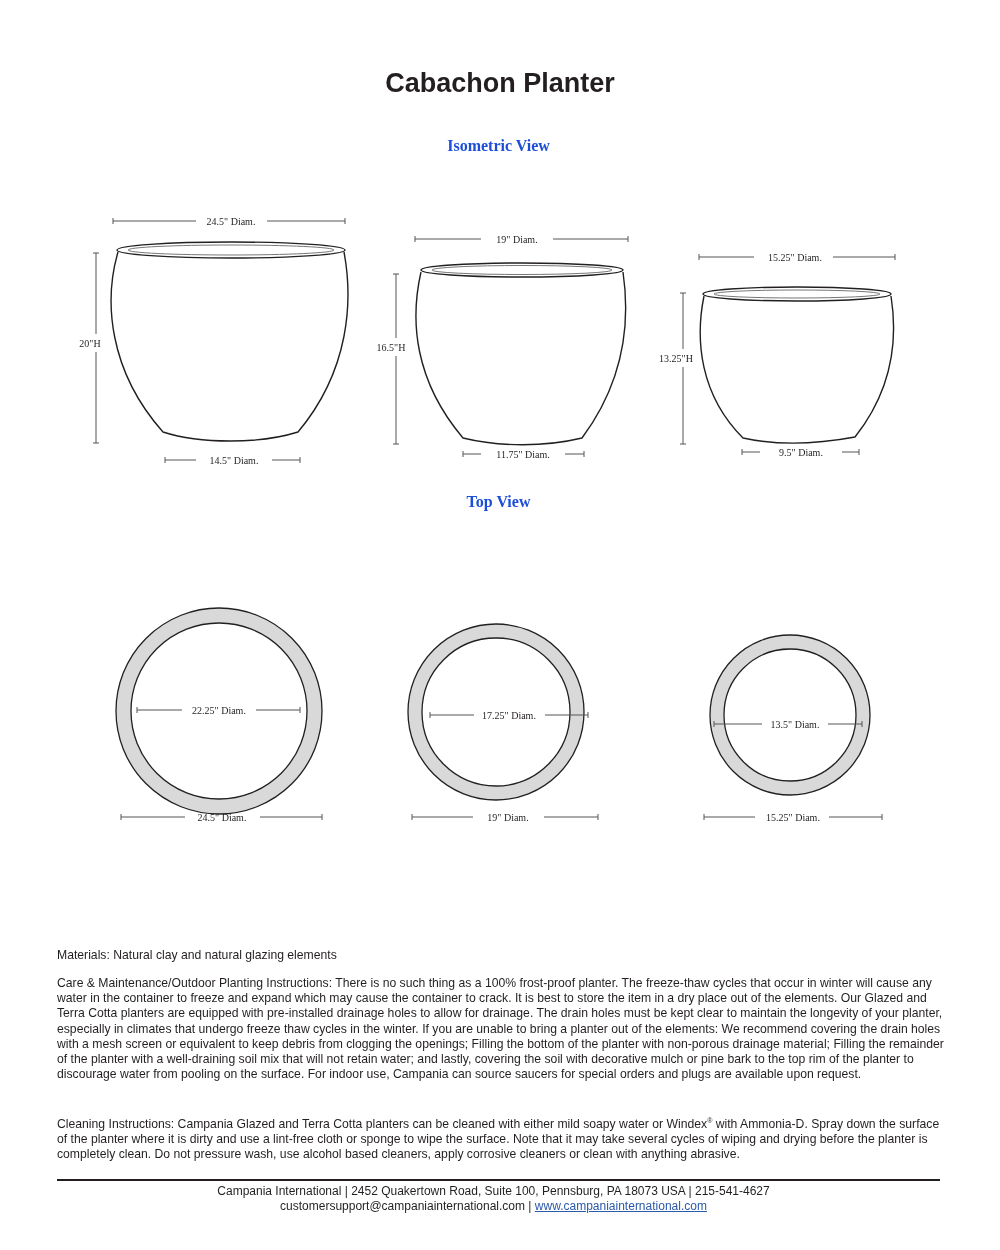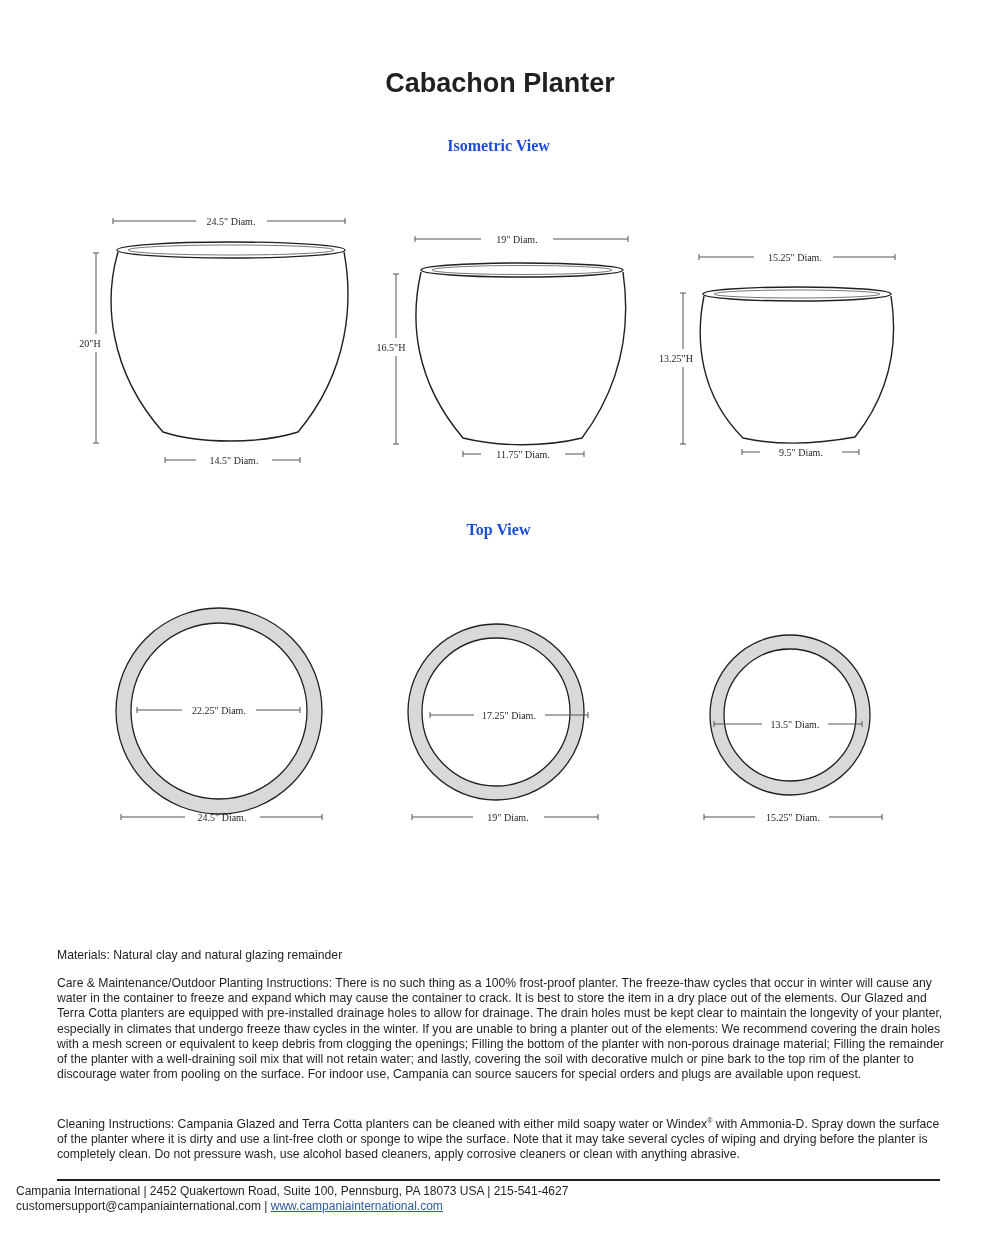--- a/index.html
+++ b/index.html
@@ -18,21 +18,21 @@
     }
     .text-block {
       position: absolute; left: 57px; width: 890px;
       font-family: "Liberation Sans", sans-serif; font-size: 12.2px; line-height: 15.2px; color: #231f20;
     }
     .text-block b { font-weight: normal; }
     .footer-rule {
       position: absolute; left: 57px; width: 883px; top: 1179px; height: 2px; background: #231f20;
     }
     .footer {
-      position: absolute; left: 16px; width: 971px; text-align: left;
+      position: absolute; left: 8px; width: 971px; text-align: center;
       font-family: "Liberation Sans", sans-serif; font-size: 12px; color: #231f20; line-height: 15px;
     }
     .footer a { color: #2a5aa8; text-decoration: underline; }
     sup { font-size: 7px; }
   </style>
 </head>
 <body>
 
 <div class="title">Cabachon Planter</div>
 
@@ -115,21 +115,21 @@
     <text class="dim-label" x="517" y="243" text-anchor="middle">19" Diam.</text>
     <text class="dim-label" x="391" y="351" text-anchor="middle">16.5"H</text>
     <text class="dim-label" x="523" y="458" text-anchor="middle">11.75" Diam.</text>
 
     <text class="dim-label" x="795" y="261" text-anchor="middle">15.25" Diam.</text>
     <text class="dim-label" x="676" y="362" text-anchor="middle">13.25"H</text>
     <text class="dim-label" x="801" y="456" text-anchor="middle">9.5" Diam.</text>
   </g>
 </svg>
 
-<div class="section-heading" style="top:521px;text-align:center;">Top View</div>
+<div class="section-heading" style="top:493px;text-align:center;">Top View</div>
 
 <svg class="drawing" width="1000" height="860">
   <g fill="#d9d9d9" stroke="#231f20" stroke-width="1.3">
     <g>
       <circle cx="219" cy="711" r="103"></circle>
       <circle cx="219" cy="711" r="88" fill="#fff"></circle>
     </g>
     <g>
       <circle cx="496" cy="712" r="88"></circle>
       <circle cx="496" cy="712" r="74" fill="#fff"></circle>
@@ -176,21 +176,21 @@
     <text class="dim-label" x="222" y="821" text-anchor="middle">24.5" Diam.</text>
     <text class="dim-label" x="509" y="719" text-anchor="middle">17.25" Diam.</text>
     <text class="dim-label" x="508" y="821" text-anchor="middle">19" Diam.</text>
     <text class="dim-label" x="795" y="728" text-anchor="middle">13.5" Diam.</text>
     <text class="dim-label" x="793" y="821" text-anchor="middle">15.25" Diam.</text>
   </g>
 </svg>
 
 <div class="text-block" style="top:948px;">
   <b>Materials:</b>
-  <span>Natural clay and natural glazing remainder</span>
+  <span>Natural clay and natural glazing elements</span>
 </div>
 
 <div class="text-block" style="top:976px;">
   <b>Care &amp; Maintenance/Outdoor Planting Instructions:</b>
   <span>There is no such thing as a 100% frost-proof planter. The freeze-thaw cycles that occur in winter will cause any water in the container to freeze and expand which may cause the container to crack. It is best to store the item in a dry place out of the elements. Our Glazed and Terra Cotta planters are equipped with pre-installed drainage holes to allow for drainage. The drain holes must be kept clear to maintain the longevity of your planter, especially in climates that undergo freeze thaw cycles in the winter. If you are unable to bring a planter out of the elements: We recommend covering the drain holes with a mesh screen or equivalent to keep debris from clogging the openings; Filling the bottom of the planter with non-porous drainage material; Filling the remainder of the planter with a well-draining soil mix that will not retain water; and lastly, covering the soil with decorative mulch or pine bark to the top rim of the planter to discourage water from pooling on the surface. For indoor use, Campania can source saucers for special orders and plugs are available upon request.</span>
 </div>
 
 <div class="text-block" style="top:1113px;">
   <b>Cleaning Instructions:</b>
   <span>Campania Glazed and Terra Cotta planters can be cleaned with either mild soapy water or Windex</span><sup>®</sup><span> with Ammonia-D. Spray down the surface of the planter where it is dirty and use a lint-free cloth or sponge to wipe the surface. Note that it may take several cycles of wiping and drying before the planter is completely clean. Do not pressure wash, use alcohol based cleaners, apply corrosive cleaners or clean with anything abrasive.</span>

